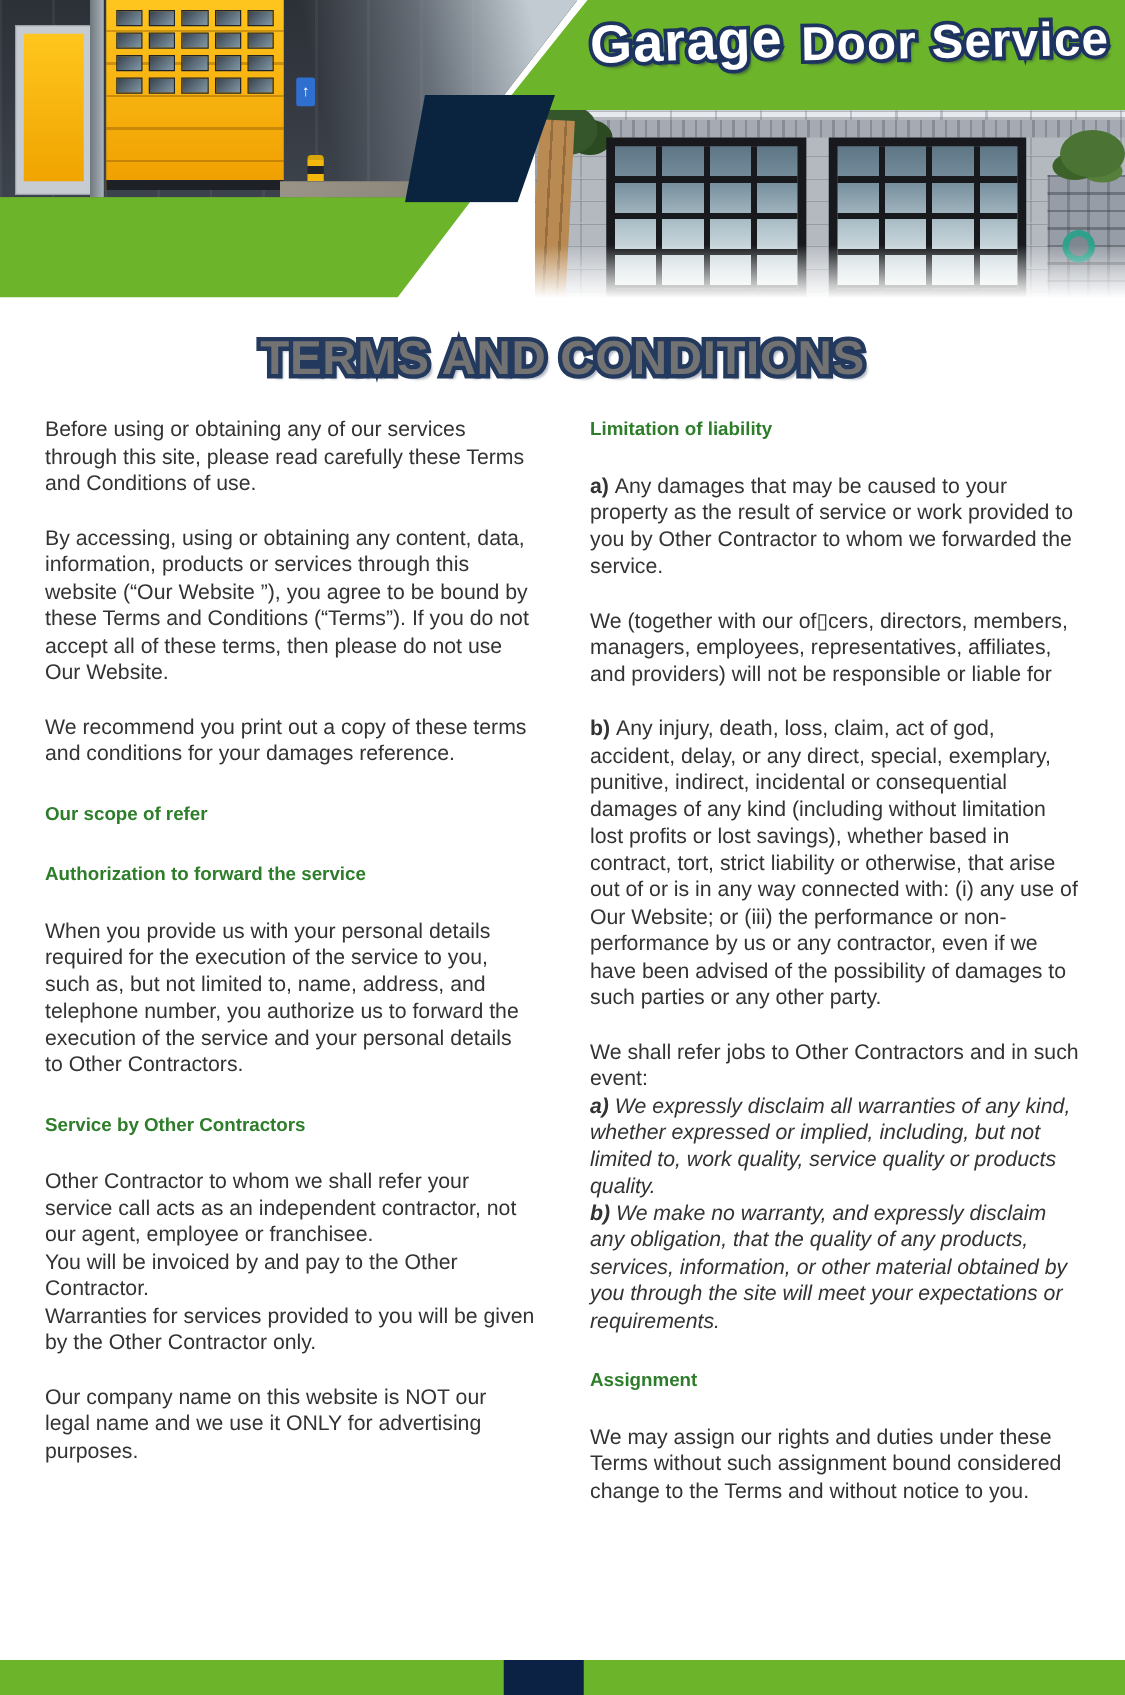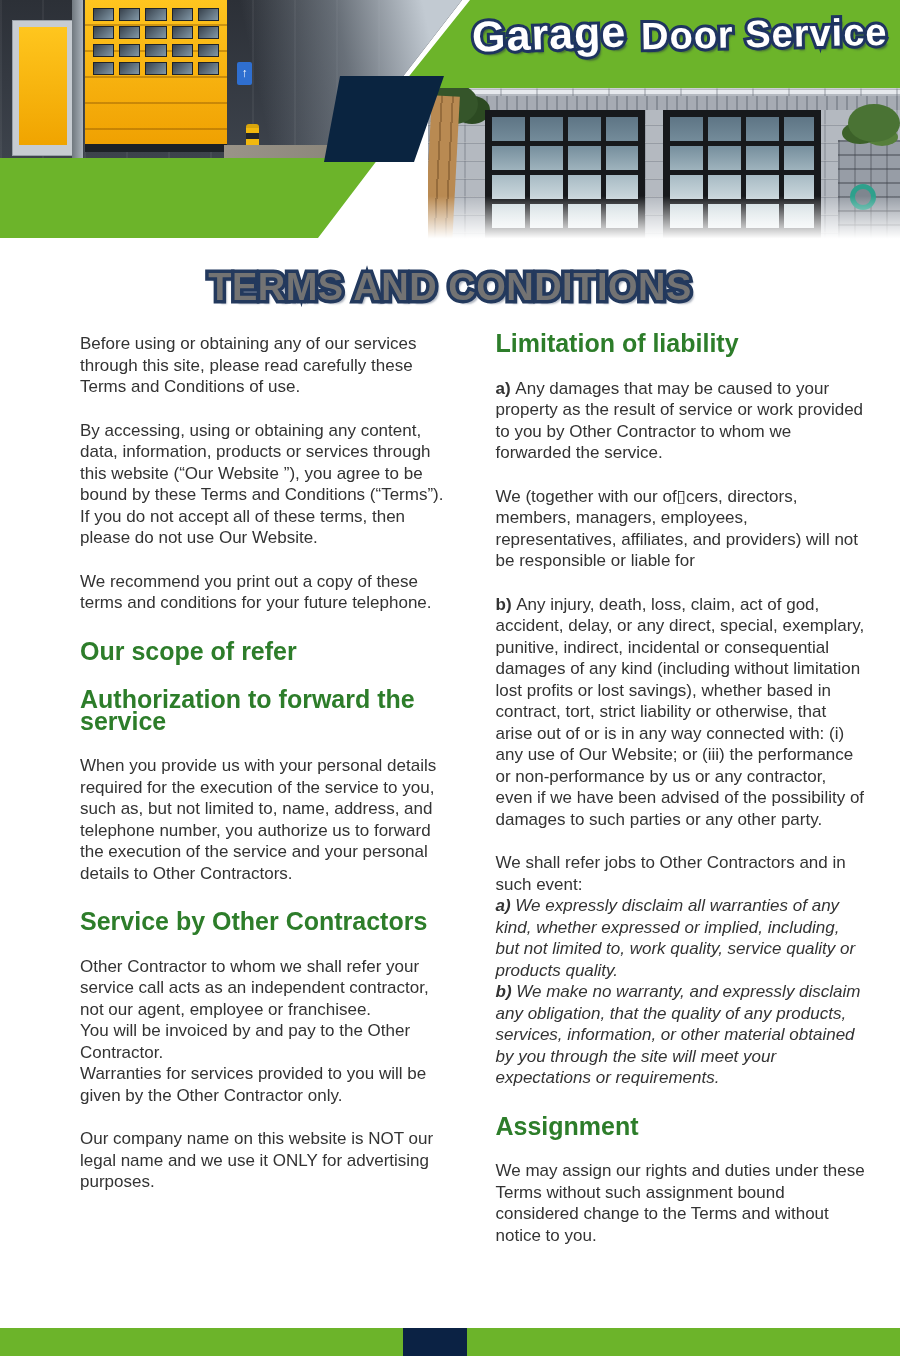--- a/index.html
+++ b/index.html
@@ -107,26 +107,26 @@
   .brand .w2 { font-size:38px; transform:rotate(-1deg); vertical-align:2px; }
   
   .page-title { text-align:center; margin-top:16px; position:relative; z-index:5; }
   .page-title h1 { display:inline-block; position:relative; font-size:38px; letter-spacing:.5px;
     color:#737373; font-weight:bold; }
   .page-title h1::before {
     content:attr(data-text); position:absolute; left:0; top:0; z-index:-1;
     -webkit-text-stroke:7px #23395d; text-shadow:4px 4px 2px rgba(110,120,140,.55);
   }
   
-  .columns { display:flex; justify-content:space-between; padding:24px 33px 0; gap:44px;margin-left:47px; }
+  .columns { display:flex; justify-content:center; padding:24px 33px 0; gap:44px; }
   .col { width:392px; font-size:17px; line-height:21.5px; color:#333; }
   .col p { margin:22px 0 0; white-space:pre-line; }
   .col p.tight { margin-top:0;font-style:italic; }
   .col p:first-child, .col h3:first-child { margin-top:0; }
-  .col h3 { color:#2d7d2a; font-size:25px; margin:27px 0 23px; }
+  .col h3 { color:#2d7d2a; font-size:15px; margin:27px 0 23px; }
   
   .footer { position:absolute; left:0; bottom:0; width:900px; height:28px; background:#6cb42a; }
   .footer-navy { position:absolute; left:403px; top:0; width:64px; height:28px; background:#0b2244; }
 </style>
 </head>
 <body>
 
 <div class="header">
   <div class="green-stripe"></div>
 
@@ -190,21 +190,21 @@
 </div>
 
 <div class="page-title">
   <h1 data-text="TERMS AND CONDITIONS">TERMS AND CONDITIONS</h1>
 </div>
 
 <div class="columns">
   <div class="col" id="col-left">
       <p>Before using or obtaining any of our services through this site, please read carefully these Terms and Conditions of use.</p>
       <p>By accessing, using or obtaining any content, data, information, products or services through this website (“Our Website ”), you agree to be bound by these Terms and Conditions (“Terms”). If you do not accept all of these terms, then please do not use Our Website.</p>
-      <p>We recommend you print out a copy of these terms and conditions for your future telephone.</p>
+      <p>We recommend you print out a copy of these terms and conditions for your damages reference.</p>
       <h3>Our scope of refer</h3>
       <h3>Authorization to forward the service</h3>
       <p>When you provide us with your personal details required for the execution of the service to you, such as, but not limited to, name, address, and telephone number, you authorize us to forward the execution of the service and your personal details to Other Contractors.</p>
       <h3>Service by Other Contractors</h3>
       <p>Other Contractor to whom we shall refer your service call acts as an independent contractor, not our agent, employee or franchisee.
 You will be invoiced by and pay to the Other Contractor.
 Warranties for services provided to you will be given by the Other Contractor only.</p>
       <p>Our company name on this website is NOT our legal name and we use it ONLY for advertising purposes.</p>
     </div>
   <div class="col" id="col-right">

